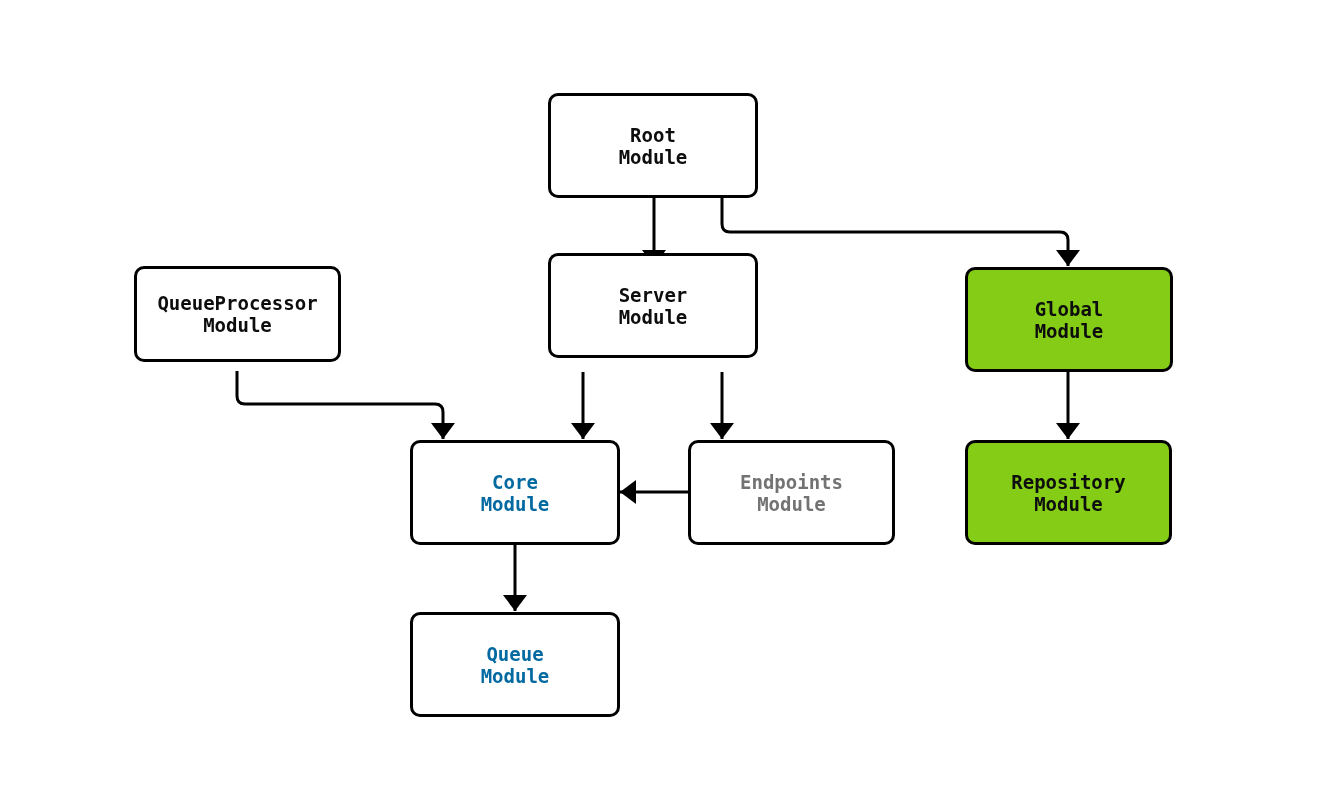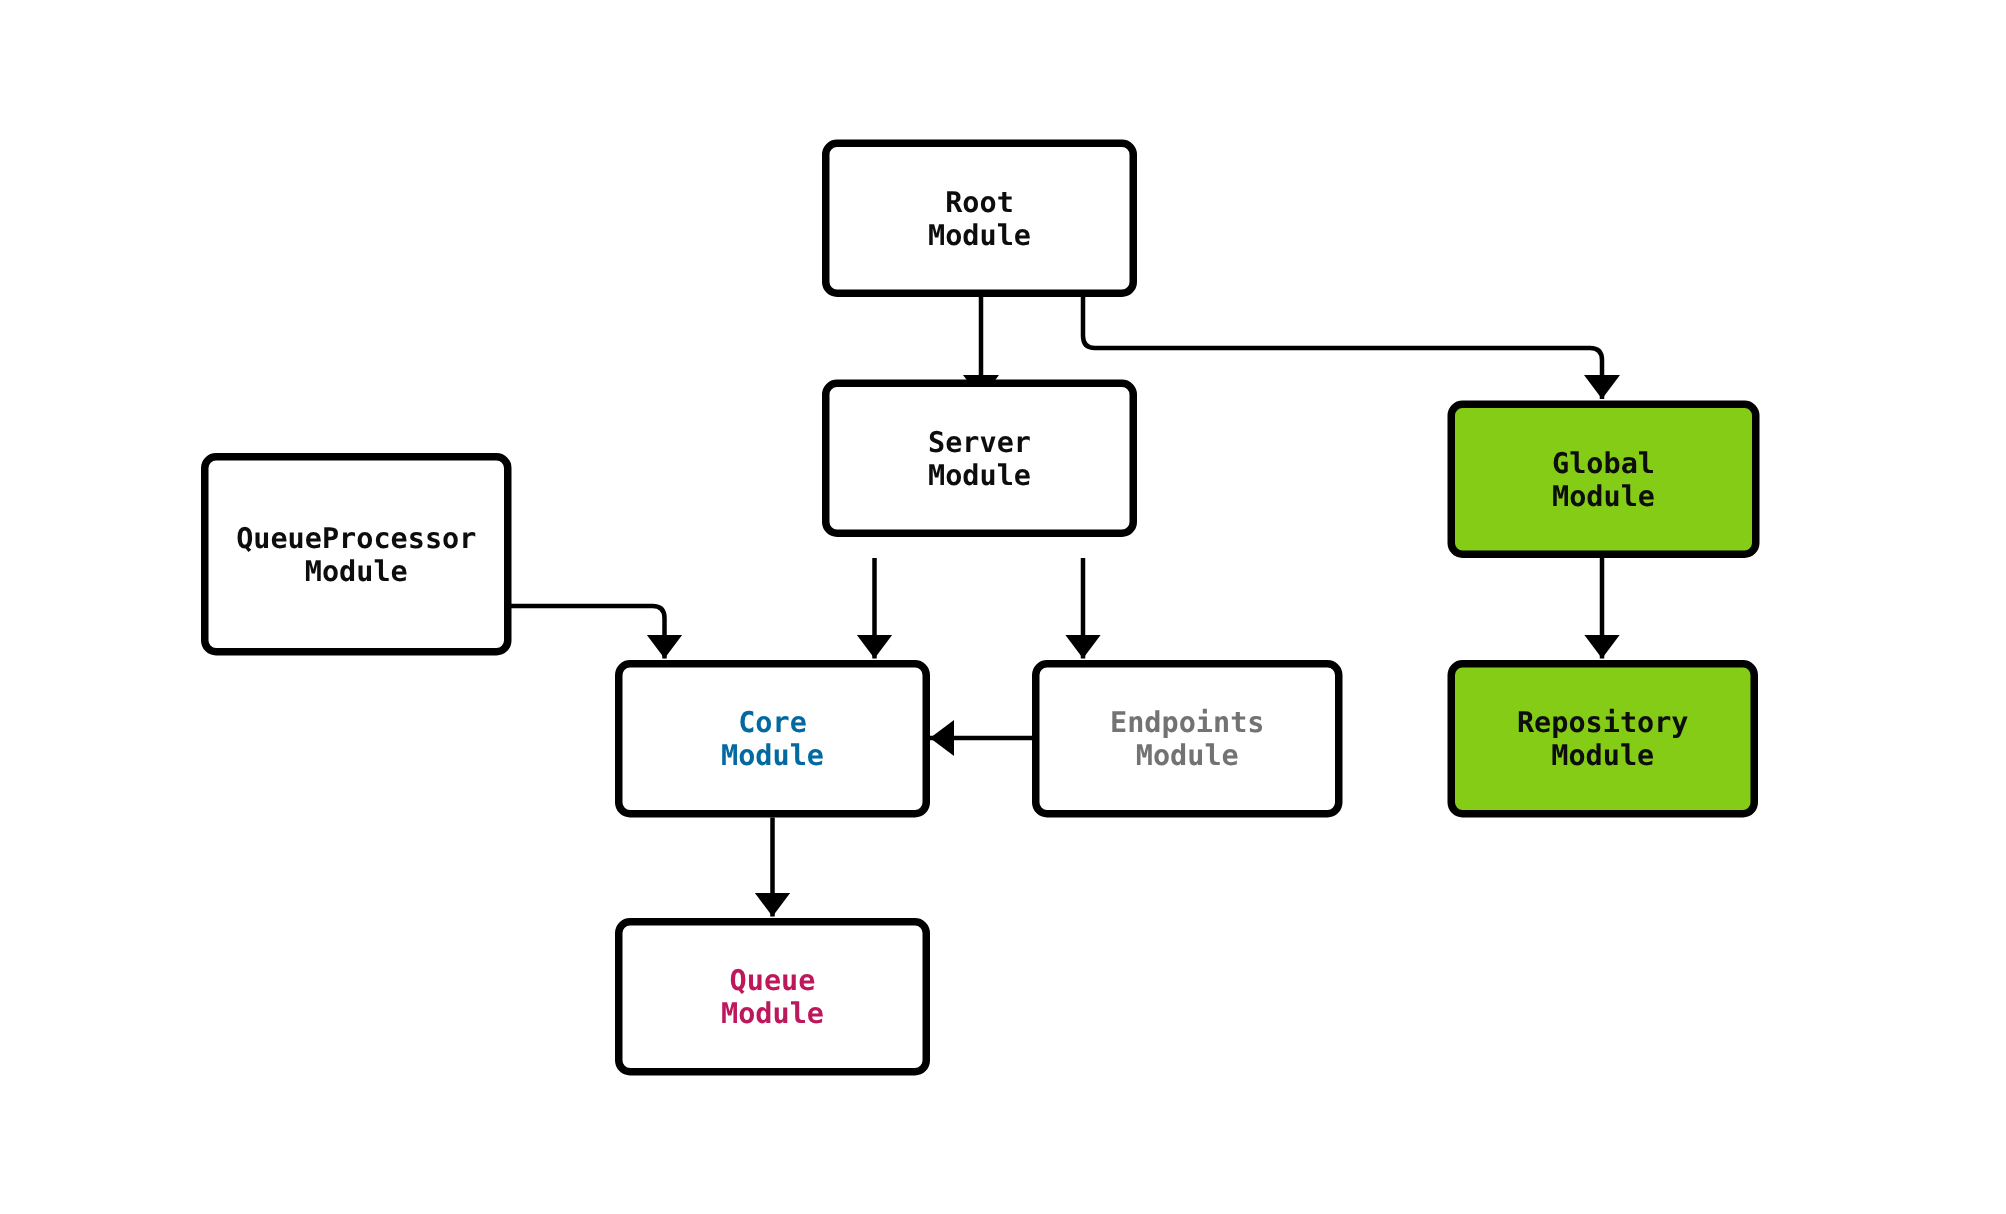--- a/index.html
+++ b/index.html
@@ -16,21 +16,21 @@
   }
   .edge-layer {
     position: absolute;
     left: 0; top: 0;
     width: 1337px;
     height: 809px;
   }
   .node {
     position: absolute;
     box-sizing: border-box;
-    border: 5px solid #f9a8d4;
+    border: 3px solid #f9a8d4;
     border-radius: 10px;
     background: #ffffff;
     display: flex;
     align-items: center;
     justify-content: center;
   }
   .node-label {
     font-family: "DejaVu Sans Mono", monospace;
     font-weight: bold;
     font-size: 19px;
@@ -59,21 +59,21 @@
       <path d="M688,492 L620,492" fill="none" stroke="#000000" stroke-width="3" marker-end="url(#arrowhead)"></path>
       <path d="M1068,372 L1068,439" fill="none" stroke="#000000" stroke-width="3" marker-end="url(#arrowhead)"></path>
       <path d="M515,545 L515,611" fill="none" stroke="#000000" stroke-width="3" marker-end="url(#arrowhead)"></path>
     </svg>
 
   <div class="node" style="left: 548px; top: 93px; width: 210px; height: 105px; border-color: rgb(0, 0, 0); background: rgb(255, 255, 255);">
     <span class="node-label" style="color: rgb(13, 13, 13);">Root
 Module</span>
   </div>
 
-  <div class="node" style="left: 134px; top: 266px; width: 207px; height: 135px; border-color: rgb(0, 0, 0); background: rgb(255, 255, 255); margin-top: 36px;">
+  <div class="node" style="left: 134px; top: 266px; width: 207px; height: 96px; border-color: rgb(0, 0, 0); background: rgb(255, 255, 255);">
     <span class="node-label" style="color: rgb(13, 13, 13);">QueueProcessor
 Module</span>
   </div>
 
   <div class="node" style="left: 548px; top: 253px; width: 210px; height: 105px; border-color: rgb(0, 0, 0); background: rgb(255, 255, 255);">
     <span class="node-label" style="color: rgb(13, 13, 13);">Server
 Module</span>
   </div>
 
   <div class="node" style="left: 965px; top: 267px; width: 208px; height: 105px; border-color: rgb(0, 0, 0); background: #84cc16;">
@@ -90,17 +90,17 @@
     <span class="node-label" style="color: #737373;">Endpoints
 Module</span>
   </div>
 
   <div class="node" style="left: 965px; top: 440px; width: 207px; height: 105px; border-color: rgb(0, 0, 0); background: #84cc16;">
     <span class="node-label" style="color: rgb(13, 13, 13);">Repository
 Module</span>
   </div>
 
   <div class="node" style="left: 410px; top: 612px; width: 210px; height: 105px; border-color: rgb(0, 0, 0); background: rgb(255, 255, 255);">
-    <span class="node-label" style="color: #be185d;">Queue
+    <span class="node-label" style="color: #0369a1;">Queue
 Module</span>
   </div>
 
 </div>
 
 </body></html>

